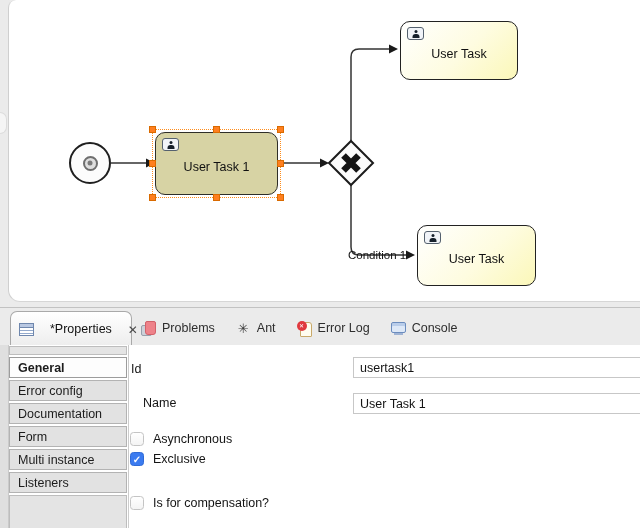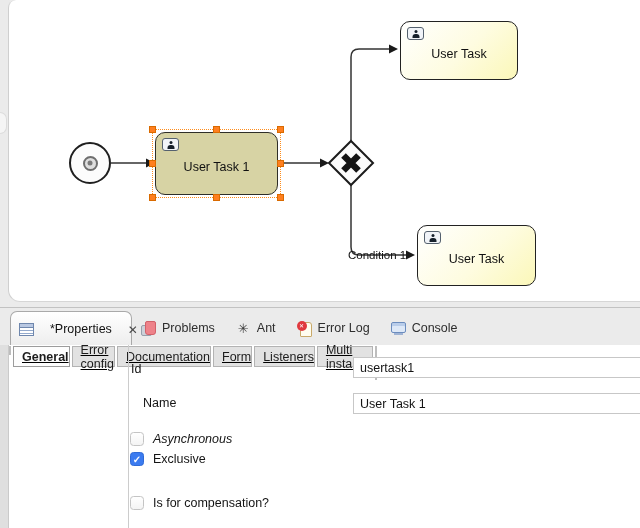--- a/index.html
+++ b/index.html
@@ -77,21 +77,21 @@
             background:#e0393e; border-radius:50%; color:#fff; font-size:6px; line-height:10px; text-align:center; }
   .icon-console { width:15px; height:13px; position:relative; flex:none; }
   .icon-console::before { content:""; position:absolute; left:0; right:0; top:0; bottom:2px;
             border:1px solid #6b8cbe; background:#dde8f7; border-radius:2px; box-shadow:inset 0 3px 0 #b9cdea; }
   .icon-console::after { content:""; position:absolute; left:3px; right:3px; bottom:0; height:2px; background:#9fb3d4; }
 
   
   .panel-body { position:absolute; left:0; top:345px; width:640px; height:183px; background:#ffffff; }
   .rail { position:absolute; left:0; top:0; width:9px; height:183px; background:#dfdfdf; border-right:1px solid #cacaca; }
   .vline { position:absolute; left:128px; top:0; width:1px; height:183px; background:#cccccc; }
-  .sidebar { position:absolute; left:9px; top:1px; width:118px; display:flex; flex-direction:row; gap:2px;text-decoration:underline; }
+  .sidebar { position:absolute; left:9px; top:1px; width:118px; display:flex; flex-direction:column; gap:2px; }
   .side-spacer { height:9px; background:#e4e4e4; border:1px solid #bdbdbd; }
   .side-item { height:21px; background:#e2e2e2; border:1px solid #b3b3b3; font-size:12.5px; color:#1c1c1c;
             display:flex; align-items:center; padding-left:8px; }
   .side-item.active { background:#fdfdfd; font-weight:bold; border-color:#9c9c9c; }
   .side-tail { height:34px; background:#e4e4e4; border:1px solid #bdbdbd; }
 
   .flabel { position:absolute; font-size:12.5px; color:#141414; }
   .flabel-id { left:131px; top:17px; }
   .flabel-name { left:131px; top:51px;margin-left:12px; }
   .tfield { position:absolute; left:353px; width:292px; height:21px; border:1px solid #c7c7c7;
@@ -99,21 +99,21 @@
             padding:0 6px; outline:none; }
   .tfield-id { top:12px; } .tfield-name { top:48px; }
 
   .cbrow { position:absolute; left:130px; display:flex; align-items:center; gap:9px; }
   .cb { width:14px; height:14px; border-radius:3.5px; border:1px solid #c4c4c4;
             background:linear-gradient(#ffffff,#f4f4f4); position:relative; flex:none; }
   .cb.checked { background:#3b7bf0; border-color:#2f6ad6; }
   .cb.checked::after { content:"\2713"; position:absolute; left:0; top:0; width:12px; height:12px;
             color:#fff; font-size:10px; font-weight:bold; line-height:13px; text-align:center; }
   .cblabel { font-size:12.5px; color:#141414; }
-  .cbrow-0 { top:87px;font-style:italic; } .cbrow-1 { top:107px; } .cbrow-2 { top:151px; }
+  .cbrow-0 { top:87px; } .cbrow-1 { top:107px; } .cbrow-2 { top:151px; }
 </style>
 </head>
 <body>
 
 <div class="screen">
 
   <div class="canvas"></div>
   <div class="palette-handle"></div>
 
   <svg class="connectors" width="640" height="306" viewBox="0 0 640 306">
@@ -191,22 +191,22 @@
   </div>
 
   <div class="panel-body">
     <div class="rail"></div>
     <div class="sidebar">
       <div class="side-spacer"></div>
       <div class="side-item active">General</div>
       <div class="side-item">Error config</div>
       <div class="side-item">Documentation</div>
       <div class="side-item">Form</div>
+      <div class="side-item">Multi instance</div>
       <div class="side-item">Listeners</div>
-      <div class="side-item">Multi instance</div>
       <div class="side-tail"></div>
     </div>
     <div class="vline"></div>
 
     <div class="flabel flabel-id">Id</div>
     <input class="tfield tfield-id" type="text" value="usertask1" style="">
 
     <div class="flabel flabel-name">Name</div>
     <input class="tfield tfield-name" type="text" value="User Task 1" style="">
 

